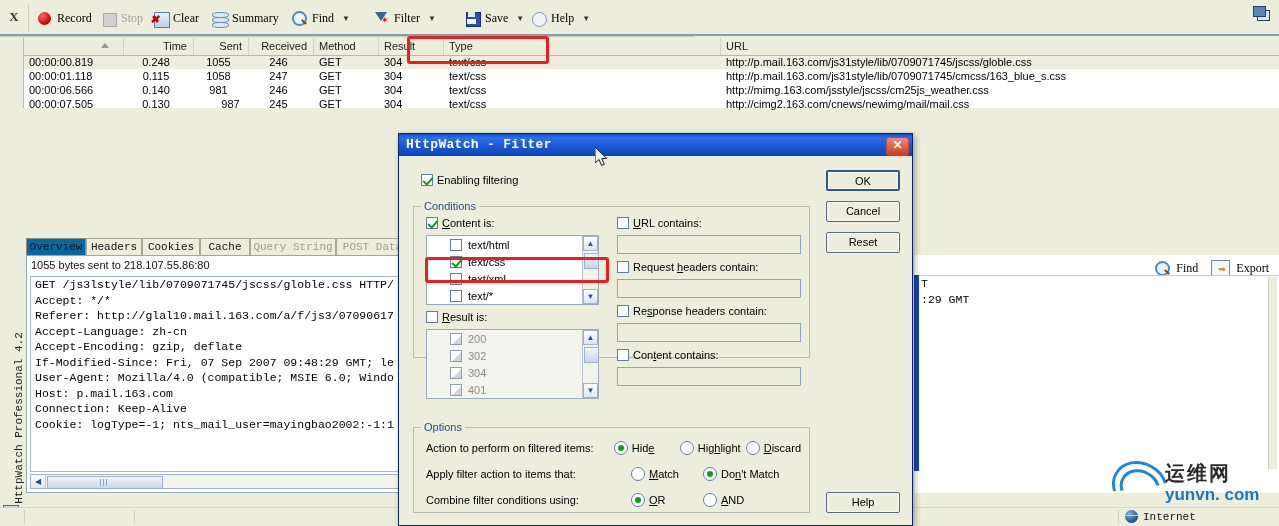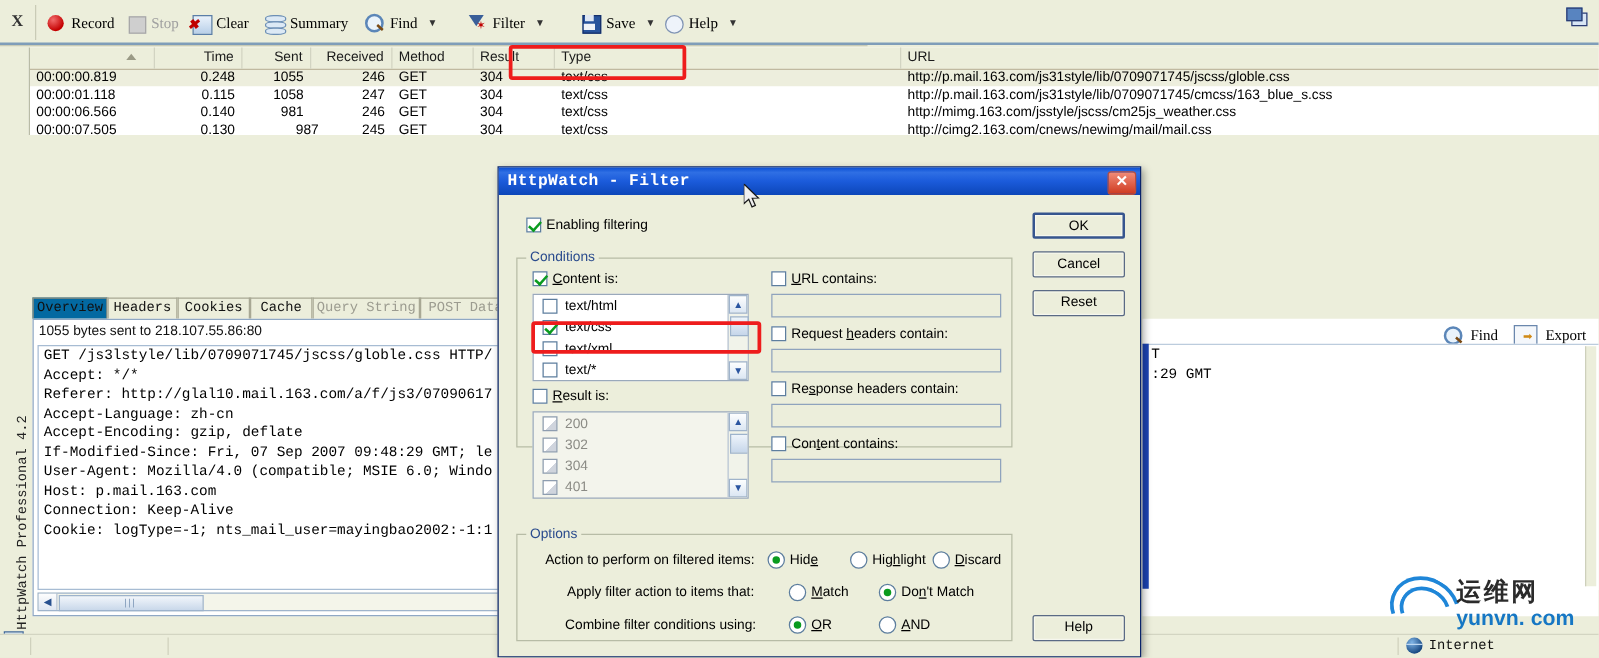--- a/index.html
+++ b/index.html
@@ -49,21 +49,21 @@
   .grid{position:absolute;left:23px;top:38px;width:1256px;height:70px;background:#fff;border-left:1px solid #b9bba6;}
   .ghead{position:absolute;left:0;top:0;width:1256px;height:17px;background:#eceedb;border-bottom:1px solid #c0b9a0;}
   .gh{position:absolute;top:0;height:17px;line-height:17px;font-size:11px;color:#1a1a1a;
       border-right:1px solid #d2d4c2;padding-left:5px;box-sizing:border-box;overflow:hidden;white-space:nowrap;}
   .gh.r{text-align:right;padding-right:6px;padding-left:0;}
   .sortarrow{position:absolute;right:14px;top:5px;width:0;height:0;border-left:4px solid transparent;border-right:4px solid transparent;border-bottom:5px solid #9a9a86;}
   .grow{position:absolute;left:0;height:13px;width:1256px;line-height:13px;}
   .grow.sel{background:#edeedd;}
   .gc{position:absolute;top:0;height:13px;line-height:13px;font-size:11px;white-space:nowrap;overflow:hidden;
       padding-left:5px;box-sizing:border-box;}
-  .gc.r{text-align:right;padding-right:6px;padding-left:0;}
+  .gc.r{text-align:center;padding-right:6px;padding-left:0;}
 
   
   .vlabel{position:absolute;left:1px;top:330px;width:20px;height:185px;
      background:#eceedb;}
   .vlabel span{position:absolute;left:-72px;top:82px;width:180px;
      transform:rotate(-90deg);font-family:"Liberation Mono",monospace;font-size:11px;color:#222;text-align:center;white-space:nowrap;}
   .vicon{position:absolute;left:3px;top:505px;width:14px;height:13px;background:linear-gradient(#cfe0f2,#7ba3d0);border:1px solid #41699c;}
 
   
   .tabstrip{position:absolute;left:26px;top:238px;height:17px;}
@@ -132,27 +132,27 @@
   .enable-row{position:absolute;left:22px;top:40px;display:flex;align-items:center;gap:4px;}
   .redbox{position:absolute;border:3px solid #ee1c1c;border-radius:3px;pointer-events:none;}
 
   .group{position:absolute;border:1px solid #b7bca6;box-sizing:border-box;}
   .group-lbl{position:absolute;top:-7px;left:7px;background:#eceedb;padding:0 3px;font-size:11px;color:#2a4b8d;}
 
   .cb{width:12px;height:12px;border:1px solid #5d7e9e;background:#fff;box-sizing:border-box;position:relative;flex:0 0 12px;}
   .cb.checked:after{content:"";position:absolute;left:3px;top:0px;width:4px;height:8px;border:solid #0a9b1f;border-width:0 2px 2px 0;transform:rotate(42deg);}
   .cb.dis{background:linear-gradient(135deg,#fff 58%,#cfd4dd 58%);border-color:#8e9db0;}
 
-  .lbl{font-size:11px;color:#000;white-space:nowrap;text-align:center;}
+  .lbl{font-size:11px;color:#000;white-space:nowrap;}
   .lbl.dis{color:#8b8b85;}
   .u{text-decoration:underline;}
 
   .listbox{position:absolute;background:#fff;border:1px solid #9aa9bb;box-sizing:border-box;}
   .listbox.dis{background:#f3f4ec;}
-  .li{position:relative;height:17px;display:flex;align-items:center;gap:6px;padding-left:7px;}
+  .li{position:relative;height:17px;display:flex;align-items:center;gap:6px;padding-left:23px;}
   .lsb{position:absolute;right:0;top:0;width:15px;height:100%;background:#f1f3ea;border-left:1px solid #b7c4d3;}
   .lsb .ab{position:absolute;left:0;width:15px;height:15px;background:linear-gradient(#fdfefe,#dbe6f3);border:1px solid #9fb3cb;box-sizing:border-box;
      text-align:center;line-height:13px;font-size:8px;color:#2a55a0;}
   .lsb .ab.up{top:0;}
   .lsb .ab.dn{bottom:0;}
   .lsb .th{position:absolute;left:1px;top:17px;width:13px;height:14px;background:linear-gradient(#eef4fb,#c6d6ea);border:1px solid #9db3cc;}
 
   .tin{position:absolute;height:19px;background:#eceedb;border:1px solid #8fa3bd;box-sizing:border-box;}
 
   .radio{width:12px;height:12px;border:1px solid #5d7e9e;border-radius:50%;background:#fff;position:relative;flex:0 0 12px;}

